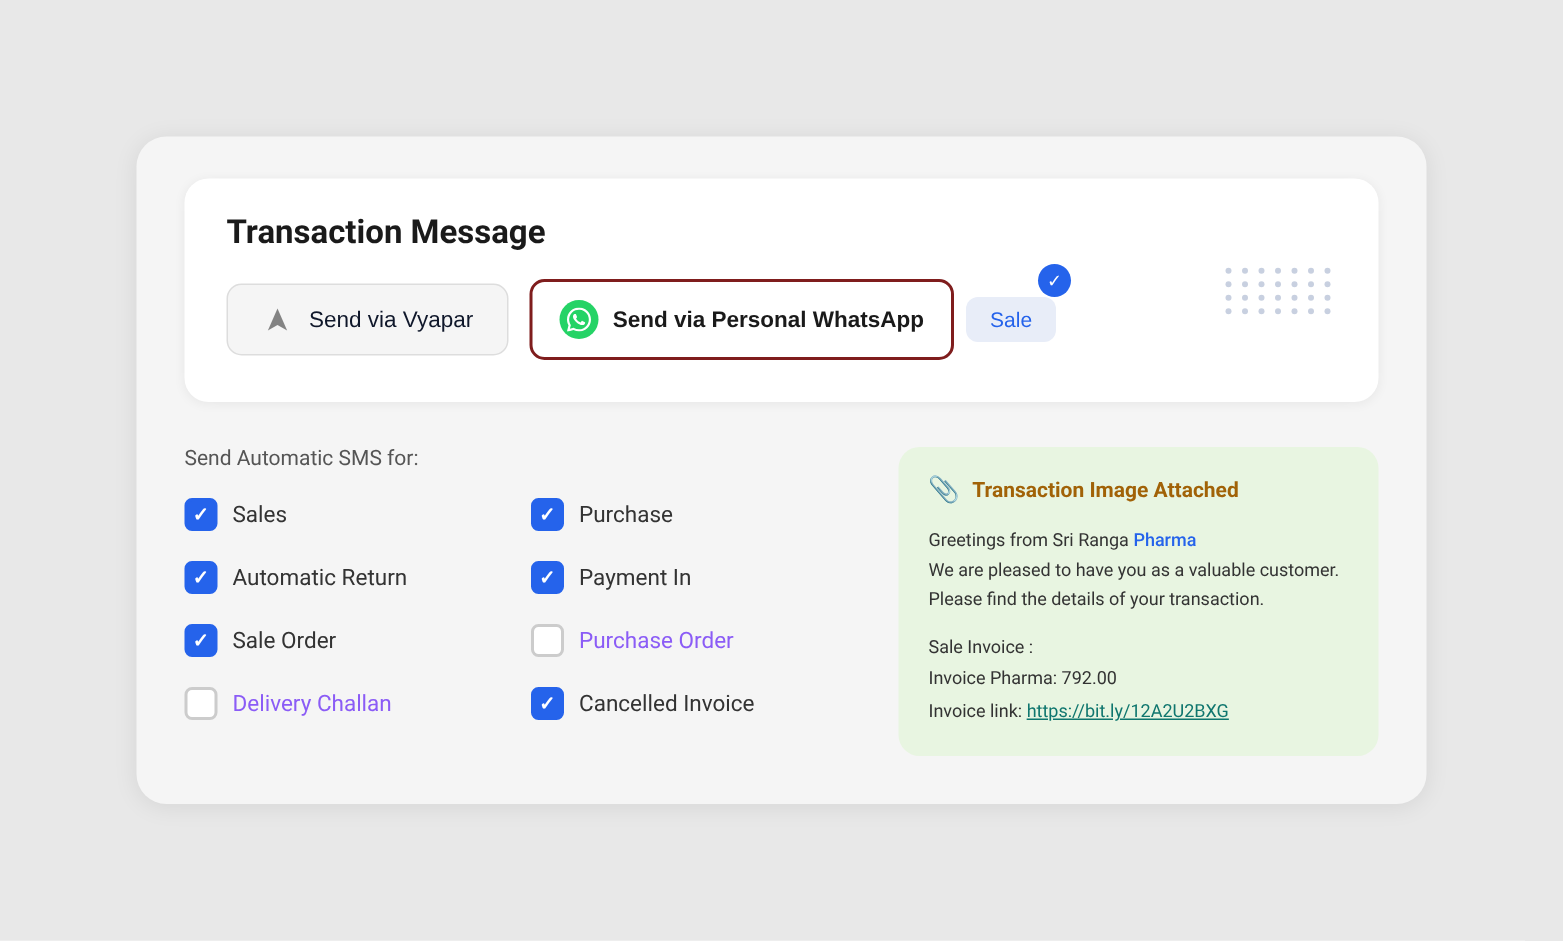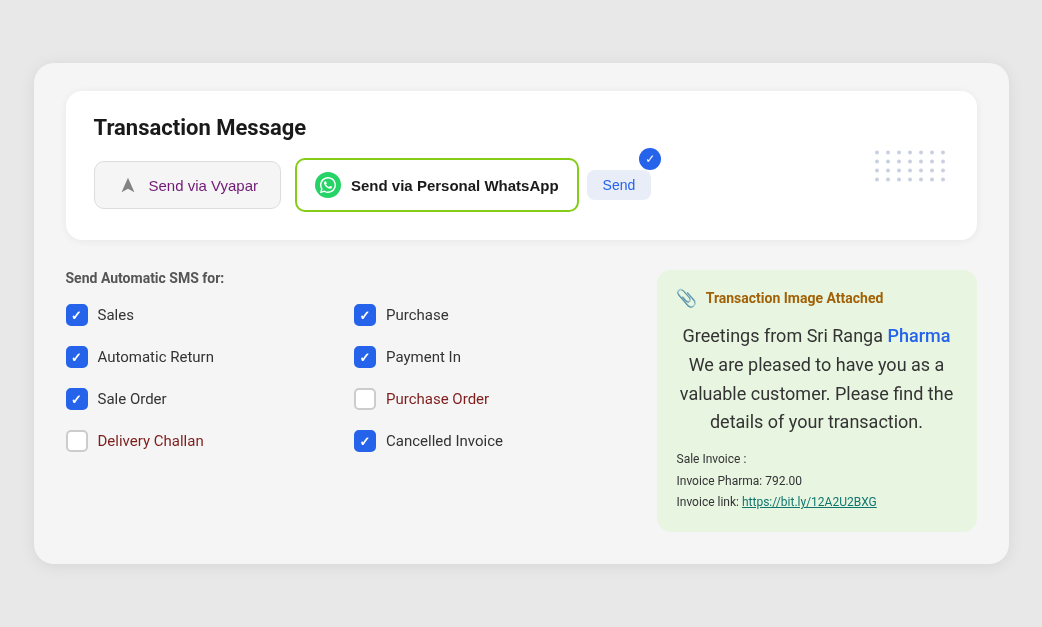--- a/index.html
+++ b/index.html
@@ -11,21 +11,21 @@
       align-items: center;
       justify-content: center;
       min-height: 627px;
       width: 1042px;
     }
 
     .main-container {
       background: #f5f5f5;
       border-radius: 20px;
       padding: 28px 32px 32px 32px;
-      width: 975px;
+      width: 860px;
       box-shadow: 0 2px 16px rgba(0,0,0,0.08);
     }
 
     
     .transaction-card {
       background: #fff;
       border-radius: 16px;
       padding: 24px 28px 28px 28px;
       box-shadow: 0 1px 8px rgba(0,0,0,0.06);
       margin-bottom: 30px;
@@ -48,42 +48,42 @@
     .btn-vyapar {
       display: flex;
       align-items: center;
       gap: 10px;
       padding: 12px 22px;
       border: 1.5px solid #ddd;
       border-radius: 10px;
       background: #f5f5f5;
       cursor: pointer;
       font-size: 15px;
-      color: #701a75;
+      color: #0f172a;
       font-weight: 500;
       white-space: nowrap;
     }
 
     .vyapar-icon {
       width: 22px;
       height: 22px;
     }
 
     .btn-whatsapp-wrapper {
       position: relative;
       display: flex;
       align-items: center;
     }
 
     .btn-whatsapp {
       display: flex;
       align-items: center;
       gap: 10px;
       padding: 12px 18px;
-      border: 2px solid #84cc16;
+      border: 2px solid #7f1d1d;
       border-radius: 10px;
       background: #fff;
       cursor: pointer;
       font-size: 15px;
       font-weight: 600;
       color: #1a1a1a;
     }
 
     .whatsapp-icon {
       width: 26px;
@@ -149,42 +149,42 @@
       align-items: flex-start;
     }
 
     
     .sms-section {
       flex: 1;
     }
 
     .sms-title {
       font-size: 14px;
-      font-weight: 700;
+      font-weight: 400;
       color: #555;
       margin-bottom: 18px;
     }
 
     .checkbox-grid {
       display: grid;
       grid-template-columns: 1fr 1fr;
       gap: 20px 10px;
     }
 
     .checkbox-item {
       display: flex;
       align-items: center;
       gap: 10px;
       font-size: 15px;
       color: #333;
       cursor: pointer;
     }
 
     .checkbox-item.disabled {
-      color: #7f1d1d;
+      color: #8b5cf6;
     }
 
     .checkbox-box {
       width: 22px;
       height: 22px;
       border-radius: 5px;
       display: flex;
       align-items: center;
       justify-content: center;
       flex-shrink: 0;
@@ -227,24 +227,23 @@
       color: #2563eb;
     }
 
     .preview-header-text {
       font-size: 14px;
       font-weight: 700;
       color: #a16207;
     }
 
     .preview-body {
-      font-size: 18px;
+      font-size: 12px;
       color: #333;
       line-height: 1.6;
-      text-align: center;
     }
 
     .preview-body .highlight {
       color: #2563eb;
       font-weight: 500;
     }
 
     .invoice-details {
       margin-top: 12px;
       font-size: 12px;
@@ -277,21 +276,21 @@
       <div class="btn-whatsapp-wrapper">
         <button class="btn-whatsapp">
           <span class="whatsapp-icon">
             <svg width="16" height="16" viewBox="0 0 24 24" fill="white">
               <path d="M17.472 14.382c-.297-.149-1.758-.867-2.03-.967-.273-.099-.471-.148-.67.15-.197.297-.767.966-.94 1.164-.173.199-.347.223-.644.075-.297-.15-1.255-.463-2.39-1.475-.883-.788-1.48-1.761-1.653-2.059-.173-.297-.018-.458.13-.606.134-.133.298-.347.446-.52.149-.174.198-.298.298-.497.099-.198.05-.371-.025-.52-.075-.149-.669-1.612-.916-2.207-.242-.579-.487-.5-.669-.51-.173-.008-.371-.01-.57-.01-.198 0-.52.074-.792.372-.272.297-1.04 1.016-1.04 2.479 0 1.462 1.065 2.875 1.213 3.074.149.198 2.096 3.2 5.077 4.487.709.306 1.262.489 1.694.625.712.227 1.36.195 1.871.118.571-.085 1.758-.719 2.006-1.413.248-.694.248-1.289.173-1.413-.074-.124-.272-.198-.57-.347z"></path>
               <path d="M12 0C5.373 0 0 5.373 0 12c0 2.114.553 4.1 1.523 5.83L.057 23.49a.5.5 0 00.596.65l5.842-1.53A11.945 11.945 0 0012 24c6.627 0 12-5.373 12-12S18.627 0 12 0zm0 21.818a9.818 9.818 0 01-5.015-1.373l-.36-.214-3.724.976.994-3.63-.234-.374A9.818 9.818 0 1112 21.818z"></path>
             </svg>
           </span>
           <span>Send via Personal WhatsApp</span>
           </button>
-          <button class="btn-login">Send</button>
+          <button class="btn-login">Sale</button>
 
         <div class="check-badge">
           <span>✓</span>
         </div>
       </div>
     </div>
 
     <div class="dots-decoration" id="dots-container">
     <div class="dot"></div>
         <div class="dot"></div>

